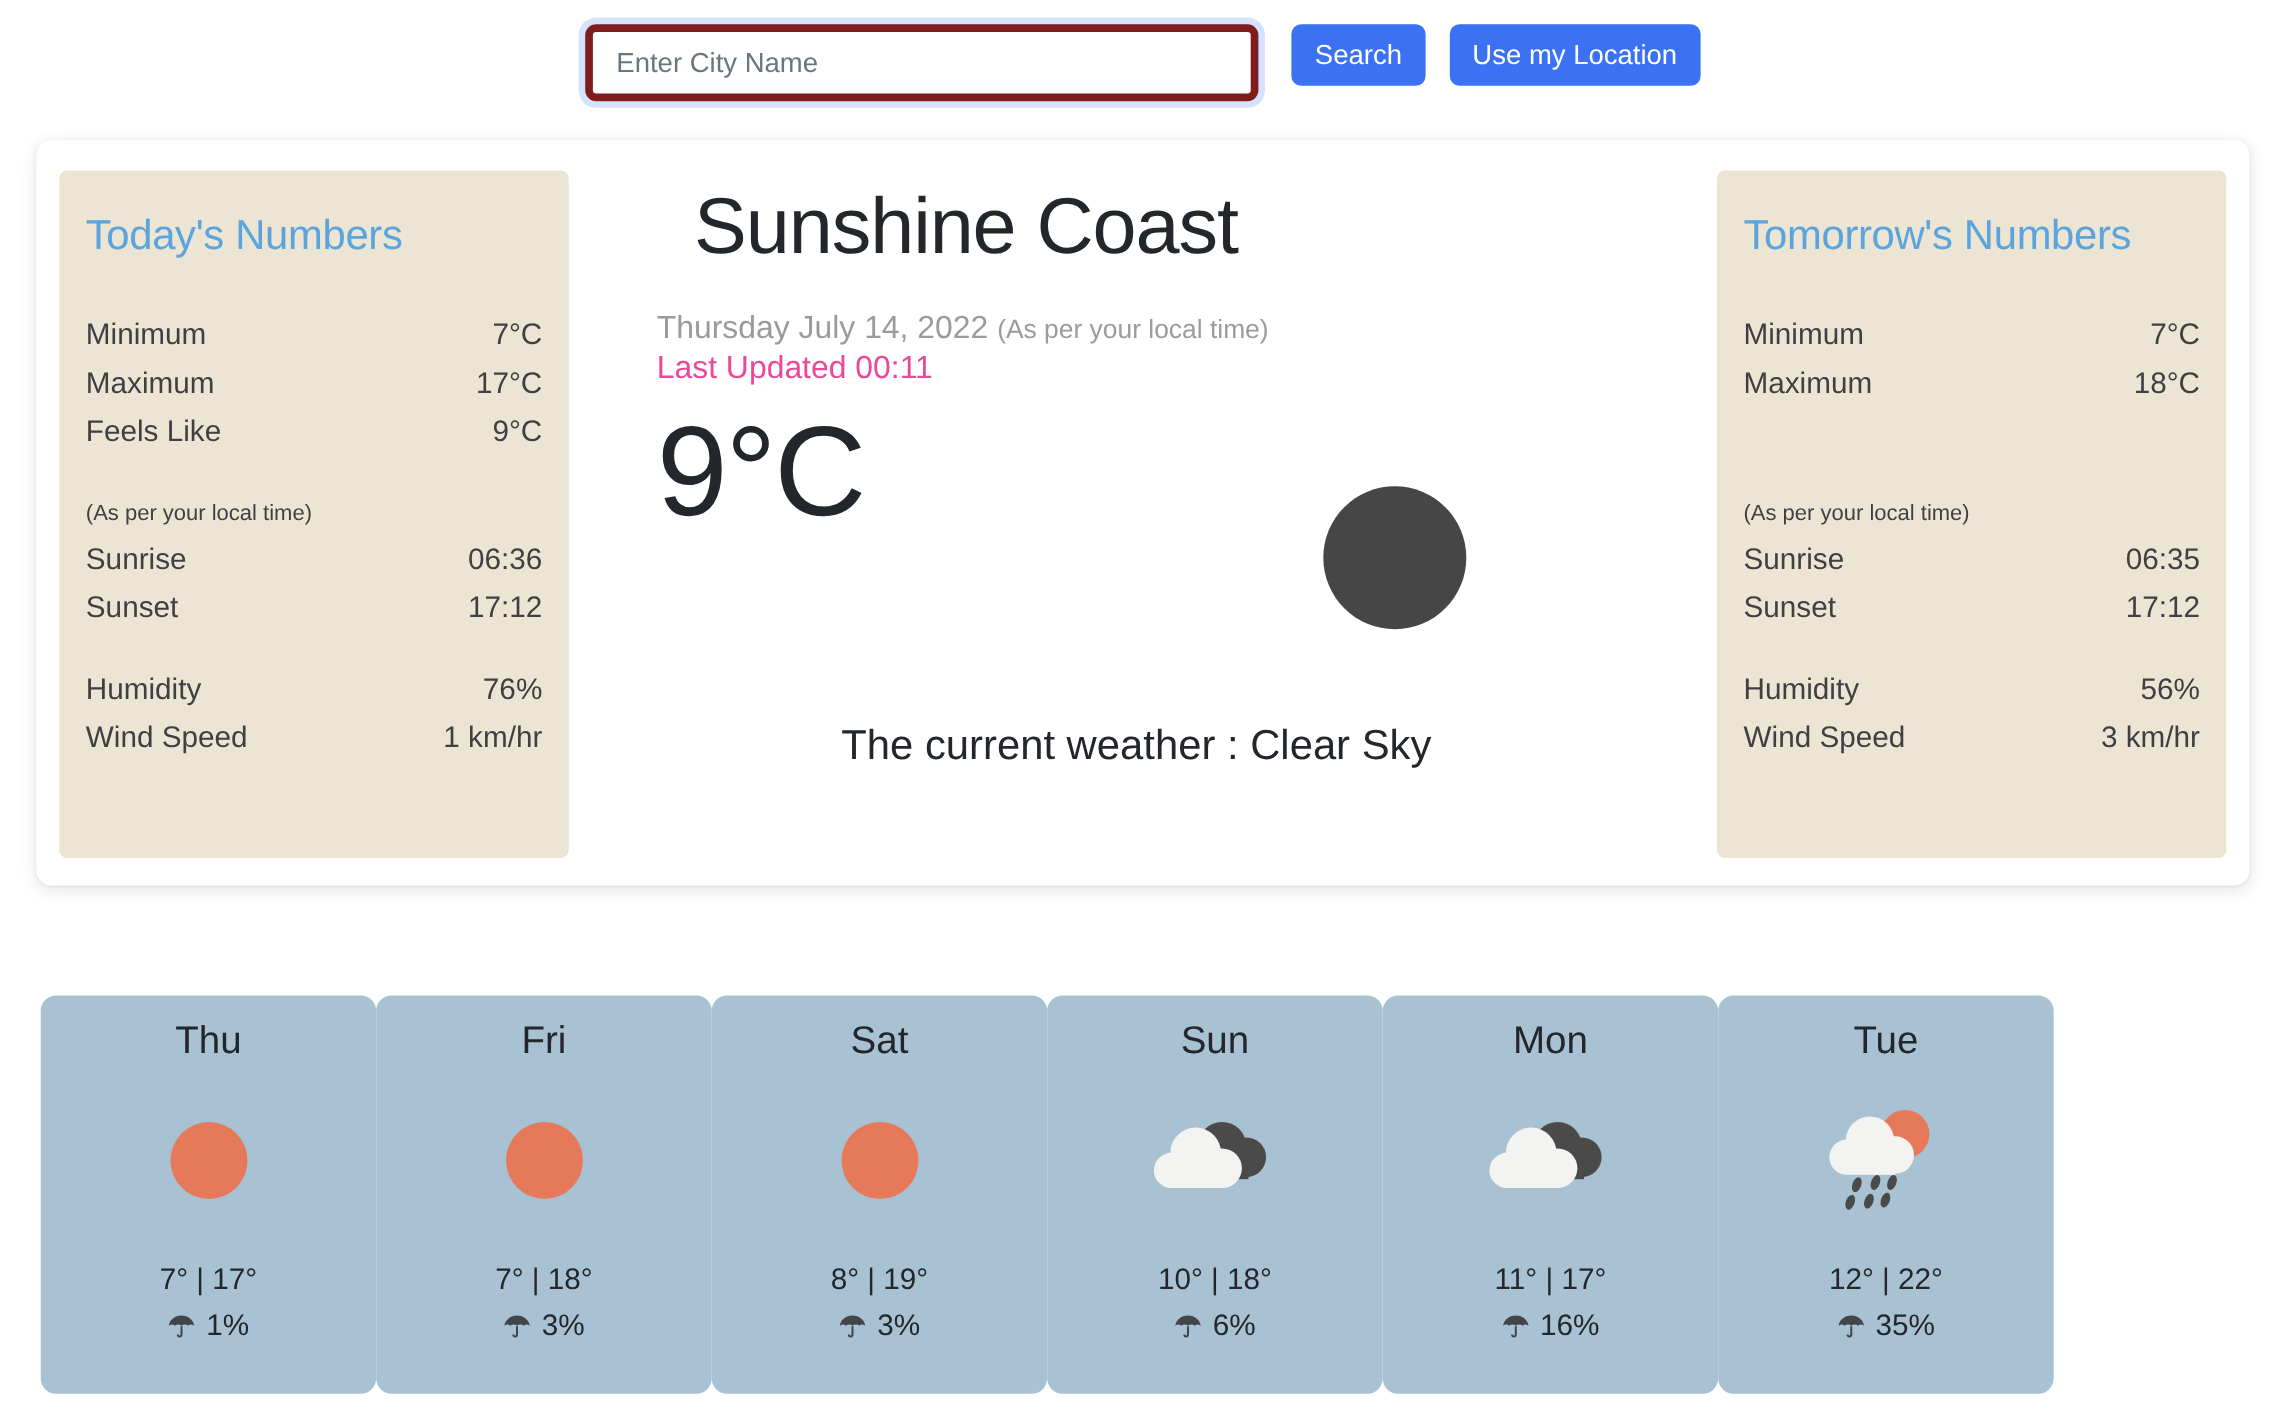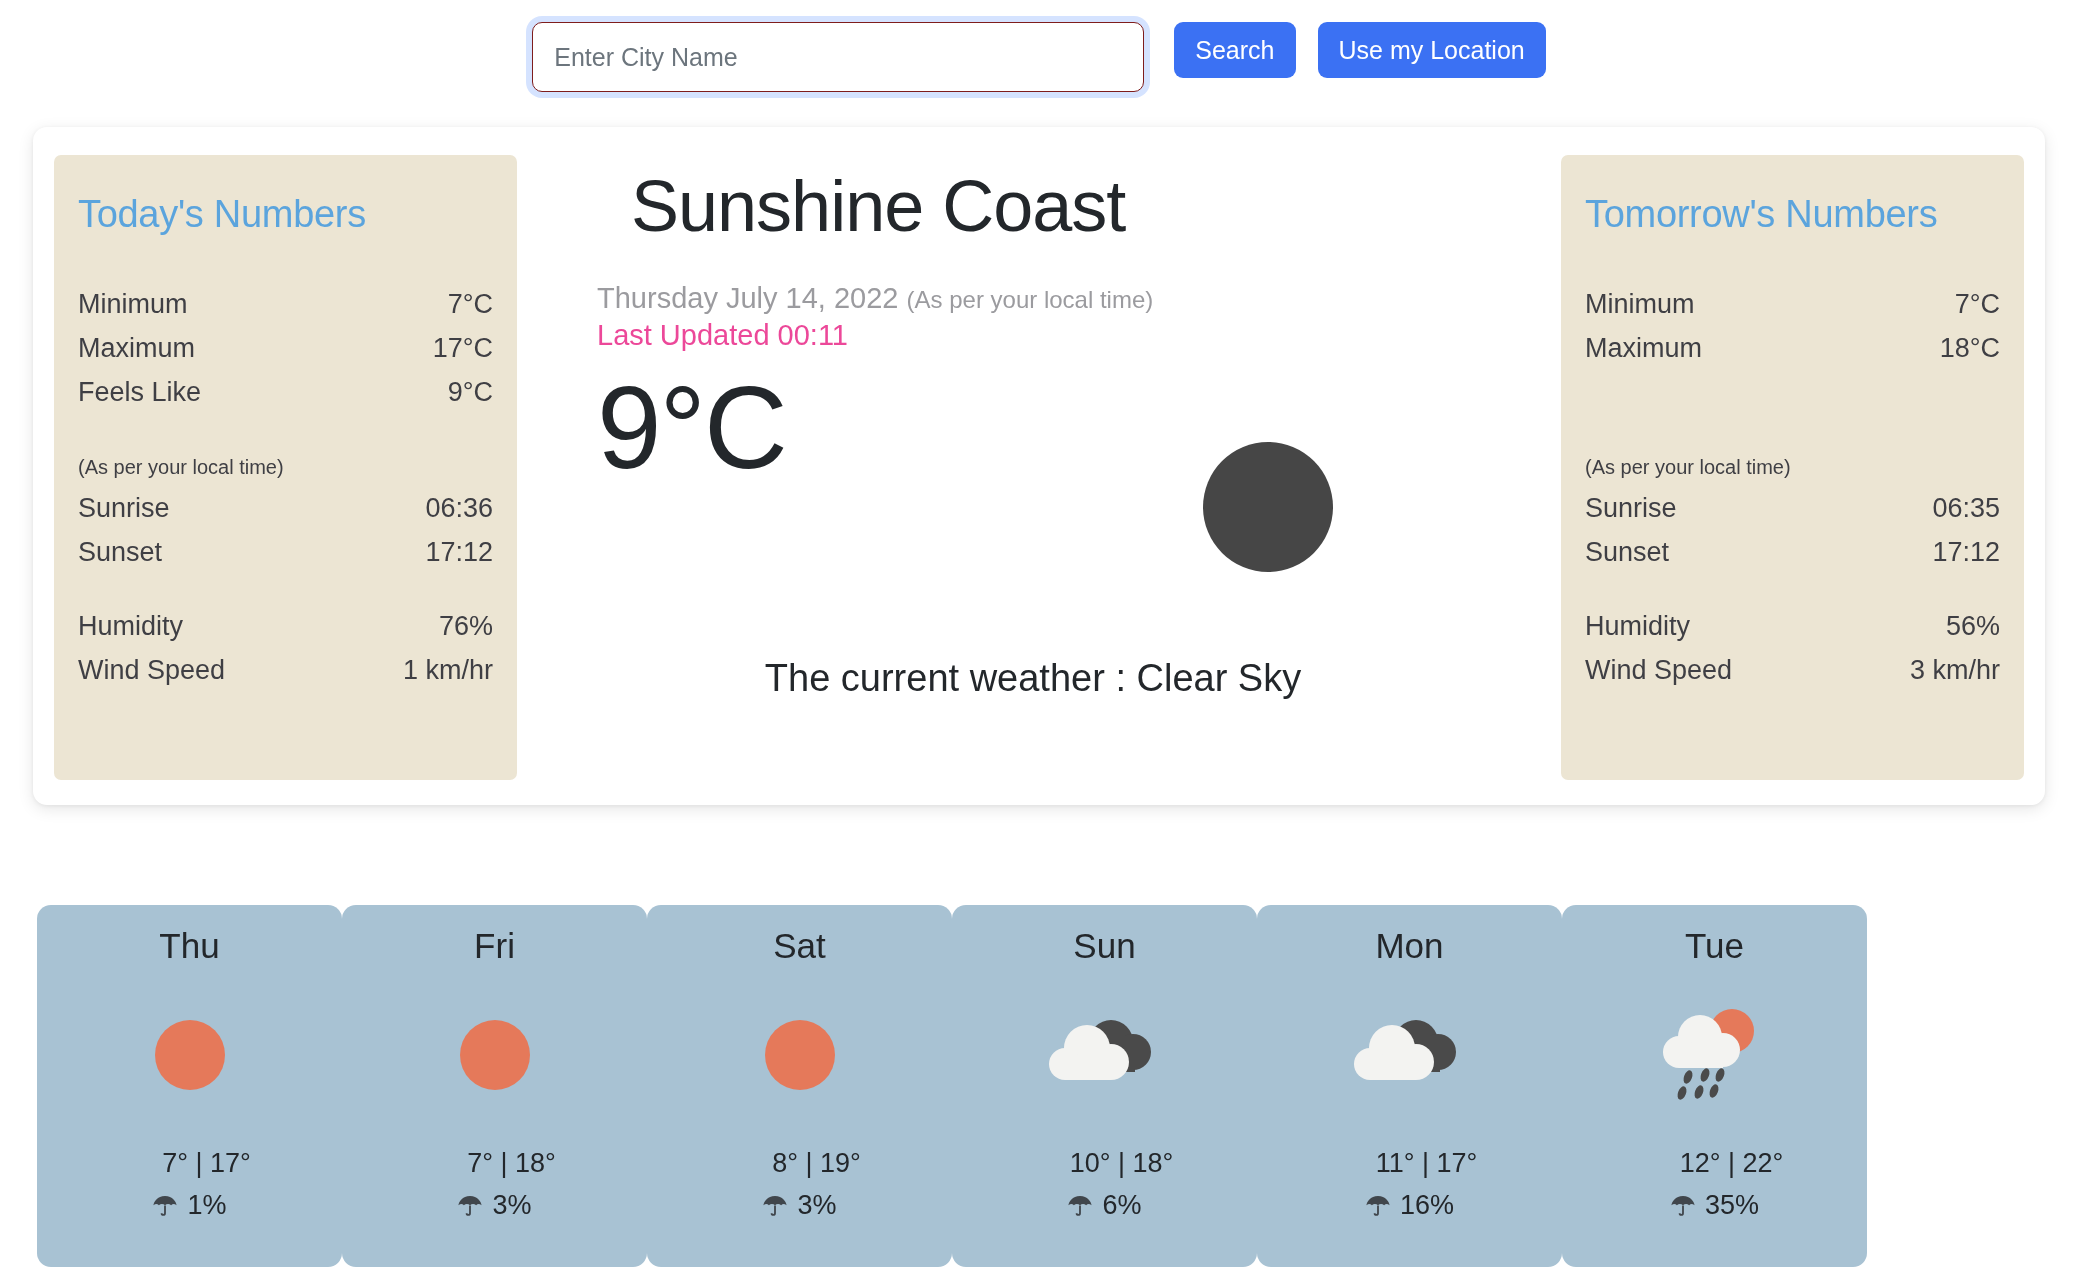--- a/index.html
+++ b/index.html
@@ -30,21 +30,21 @@
     align-items: flex-start;
     justify-content: center;
     gap: 30px;
   }
 
   .search-input-wrap {
     width: 612px;
     height: 70px;
     border-radius: 10px;
     background: #ffffff;
-    border: 1px solid #7f1d1d;
+    border: 7px solid #7f1d1d;
     box-shadow: 0 0 0 6px rgba(135, 175, 255, 0.35);
     display: flex;
     align-items: center;
     overflow: hidden;
   }
 
   .search-input {
     width: 100%;
     height: 100%;
     border: none;
@@ -255,21 +255,21 @@
     width: 100%;
     height: 108px;
     display: flex;
     align-items: center;
     justify-content: center;
   }
 
   .fc-temps {
     position: absolute;
     top: 243px;
-    left: 17px;
+    left: 0;
     width: 100%;
     text-align: center;
     font-size: 27px;
     color: #23272b;
     white-space: nowrap;
   }
 
   .fc-precip {
     position: absolute;
     top: 285px;

